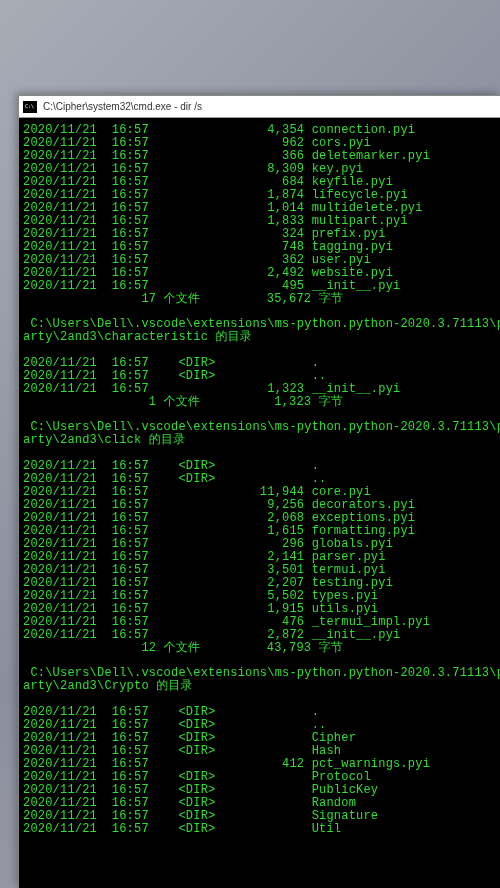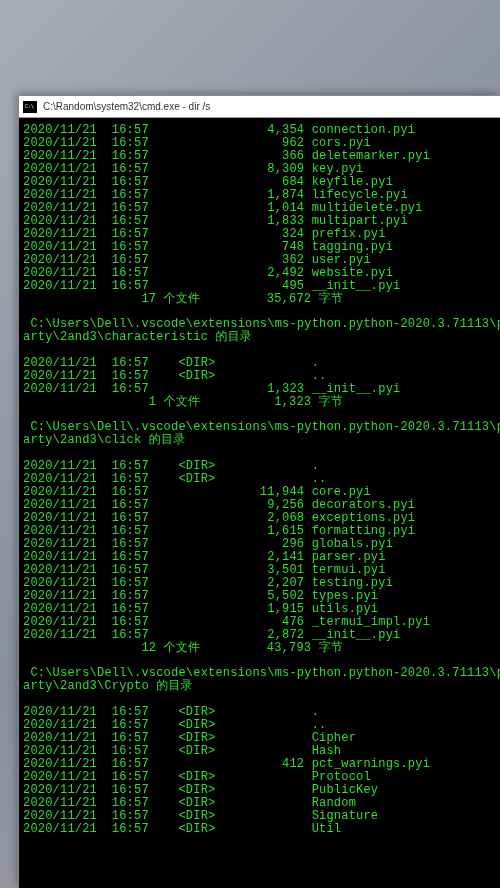--- a/index.html
+++ b/index.html
@@ -65,19 +65,19 @@
     }
     .row { display: block; white-space: pre; }
     .hdr { display: block; white-space: pre; margin-top: 12px; }
   </style>
 </head>
 <body>
 
 <div class="window">
   <div class="titlebar">
     <div class="titlebar-icon"></div>
-    <span class="titlebar-text">C:\Random\system32\cmd.exe - dir /s</span>
+    <span class="titlebar-text">C:\Cipher\system32\cmd.exe - dir /s</span>
   </div>
   <div class="terminal" id="term"><span class="row">2020/11/21  16:57                4,354 connection.pyi</span><span class="row">2020/11/21  16:57                  962 cors.pyi</span><span class="row">2020/11/21  16:57                  366 deletemarker.pyi</span><span class="row">2020/11/21  16:57                8,309 key.pyi</span><span class="row">2020/11/21  16:57                  684 keyfile.pyi</span><span class="row">2020/11/21  16:57                1,874 lifecycle.pyi</span><span class="row">2020/11/21  16:57                1,014 multidelete.pyi</span><span class="row">2020/11/21  16:57                1,833 multipart.pyi</span><span class="row">2020/11/21  16:57                  324 prefix.pyi</span><span class="row">2020/11/21  16:57                  748 tagging.pyi</span><span class="row">2020/11/21  16:57                  362 user.pyi</span><span class="row">2020/11/21  16:57                2,492 website.pyi</span><span class="row">2020/11/21  16:57                  495 __init__.pyi</span><span class="row">                17 个文件         35,672 字节</span><span class="hdr"> C:\Users\Dell\.vscode\extensions\ms-python.python-2020.3.71113\pythonF
 arty\2and3\characteristic 的目录</span><span class="row"> </span><span class="row">2020/11/21  16:57    &lt;DIR&gt;             .</span><span class="row">2020/11/21  16:57    &lt;DIR&gt;             ..</span><span class="row">2020/11/21  16:57                1,323 __init__.pyi</span><span class="row">                 1 个文件          1,323 字节</span><span class="hdr"> C:\Users\Dell\.vscode\extensions\ms-python.python-2020.3.71113\pythonF
 arty\2and3\click 的目录</span><span class="row"> </span><span class="row">2020/11/21  16:57    &lt;DIR&gt;             .</span><span class="row">2020/11/21  16:57    &lt;DIR&gt;             ..</span><span class="row">2020/11/21  16:57               11,944 core.pyi</span><span class="row">2020/11/21  16:57                9,256 decorators.pyi</span><span class="row">2020/11/21  16:57                2,068 exceptions.pyi</span><span class="row">2020/11/21  16:57                1,615 formatting.pyi</span><span class="row">2020/11/21  16:57                  296 globals.pyi</span><span class="row">2020/11/21  16:57                2,141 parser.pyi</span><span class="row">2020/11/21  16:57                3,501 termui.pyi</span><span class="row">2020/11/21  16:57                2,207 testing.pyi</span><span class="row">2020/11/21  16:57                5,502 types.pyi</span><span class="row">2020/11/21  16:57                1,915 utils.pyi</span><span class="row">2020/11/21  16:57                  476 _termui_impl.pyi</span><span class="row">2020/11/21  16:57                2,872 __init__.pyi</span><span class="row">                12 个文件         43,793 字节</span><span class="hdr"> C:\Users\Dell\.vscode\extensions\ms-python.python-2020.3.71113\pythonF
 arty\2and3\Crypto 的目录</span><span class="row"> </span><span class="row">2020/11/21  16:57    &lt;DIR&gt;             .</span><span class="row">2020/11/21  16:57    &lt;DIR&gt;             ..</span><span class="row">2020/11/21  16:57    &lt;DIR&gt;             Cipher</span><span class="row">2020/11/21  16:57    &lt;DIR&gt;             Hash</span><span class="row">2020/11/21  16:57                  412 pct_warnings.pyi</span><span class="row">2020/11/21  16:57    &lt;DIR&gt;             Protocol</span><span class="row">2020/11/21  16:57    &lt;DIR&gt;             PublicKey</span><span class="row">2020/11/21  16:57    &lt;DIR&gt;             Random</span><span class="row">2020/11/21  16:57    &lt;DIR&gt;             Signature</span><span class="row">2020/11/21  16:57    &lt;DIR&gt;             Util</span></div>
 </div>
 
 </body></html>

